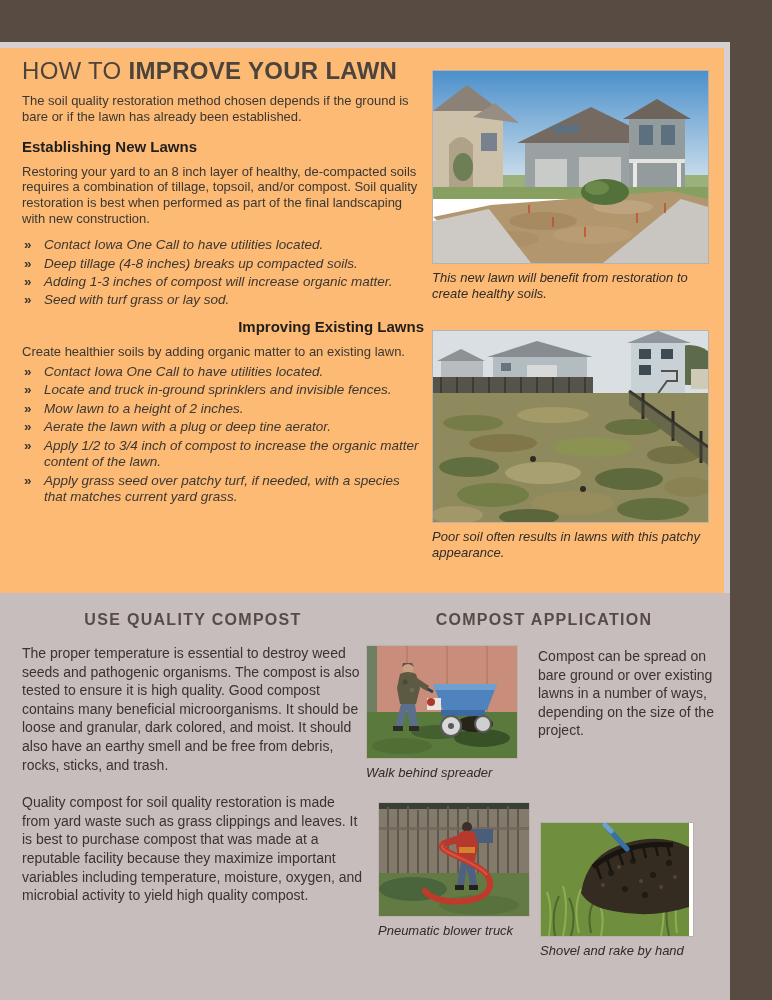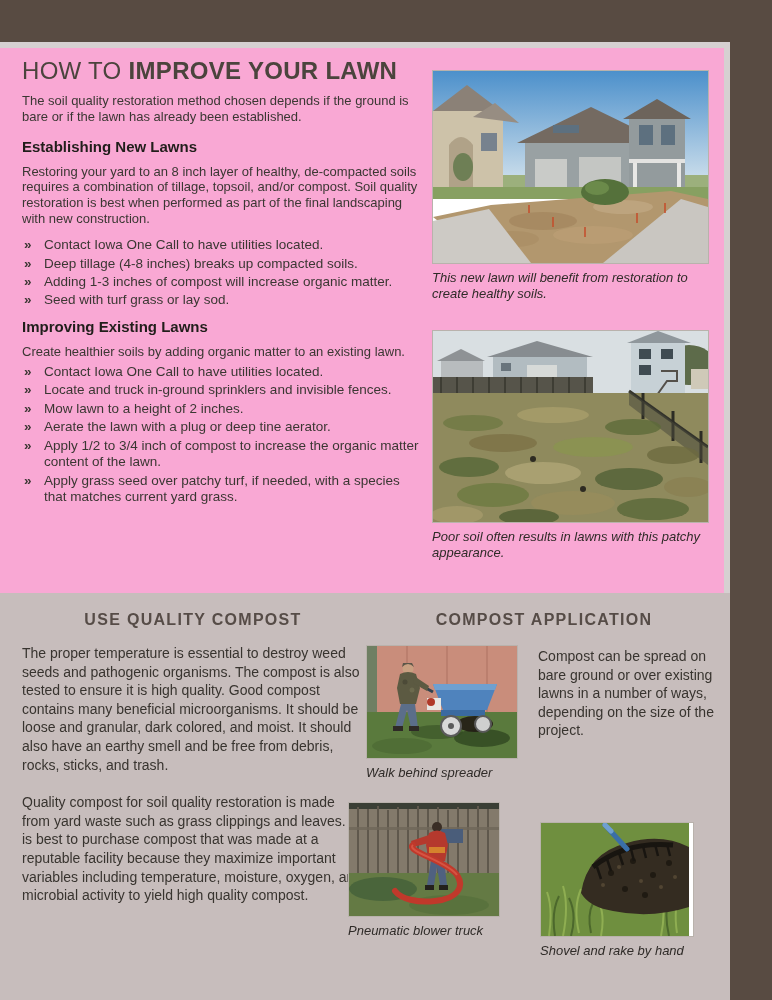--- a/index.html
+++ b/index.html
@@ -13,21 +13,21 @@
     overflow:hidden;
   }
   .sheet {
     position:absolute; left:0; top:42px;
     width:730px; height:958px;
     background:#d6d0d1;
   }
   .white-panel {
     position:absolute; left:0; top:6px;
     width:724px; height:545px;
-    background:#f9a8d4;
+    background:#fdba74;
   }
   .mauve-panel {
     position:absolute; left:0; top:551px;
     width:730px; height:407px;
     background:#c7bdbc;
   }
   
   .left-col { position:absolute; left:22px; top:10px; width:402px; }
   h1.page-title {
     font-size:24px; line-height:1.12; color:#4b443d;
@@ -44,22 +44,22 @@
   p.sec-body { margin-bottom:10px; }
   ul.bullet-list { list-style:none; margin:4px 0 0 0; }
   ul.bullet-list li {
     display:flex; align-items:flex-start;
     font-size:13.5px; line-height:1.22; color:#3b3733;
     margin-bottom:2px;
   }
   ul.bullet-list .bmark {
     flex:0 0 22px; padding-left:2px; color:#3b3733; font-weight:700;
   }
-  ul.bullet-list .btext { flex:1 1 auto; }
-  .sec2 { margin-top:14px; }
+  ul.bullet-list .btext { flex:1 1 auto;font-style:italic; }
+  .sec2 { margin-top:14px;text-align:right; }
   
   figure.photo-fig { position:absolute; }
   .photo-frame {
     border:1px solid #b9b2ac; background:#fff; line-height:0;
   }
   .photo-frame svg { display:block; }
   figcaption.photo-caption {
     font-style:italic; font-size:13px; line-height:1.25;
     color:#2f2b28; margin-top:6px;
   }
@@ -68,21 +68,21 @@
   
   .uq-col { position:absolute; left:22px; top:18px; width:342px; }
   h3.section-heading {
     font-size:16px; font-weight:800; letter-spacing:1.3px;
     color:#564c47; text-align:center; margin-bottom:15px;
     white-space:nowrap;
   }
   .uq-col p { font-size:14px; line-height:1.33; color:#38342f; margin-bottom:19px; }
   .app-heading { position:absolute; left:368px; top:18px; width:352px; }
   .fig-spreader { left:366px; top:52px;  width:152px; }
-  .fig-blower   { left:348px; top:209px; width:152px; }
+  .fig-blower   { left:378px; top:209px; width:152px; }
   .fig-rake     { left:540px; top:209px; width:154px;margin-top:20px; }
   .app-text {
     position:absolute; left:538px; top:54px; width:192px;
     font-size:14px; line-height:1.33; color:#38342f;
   }
 </style>
 </head>
 <body>
 
 <div class="sheet">

